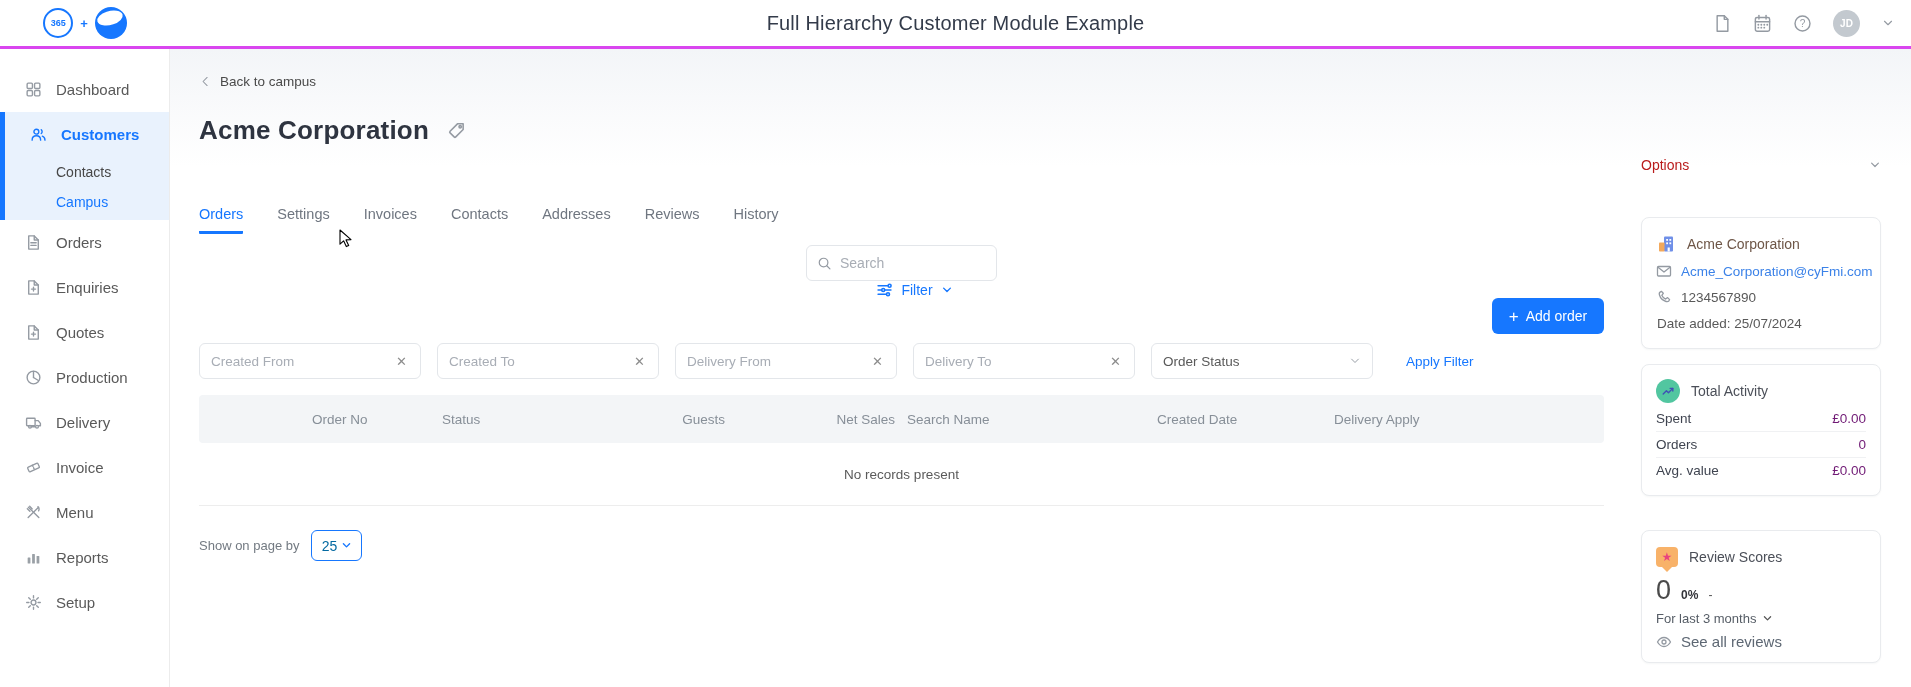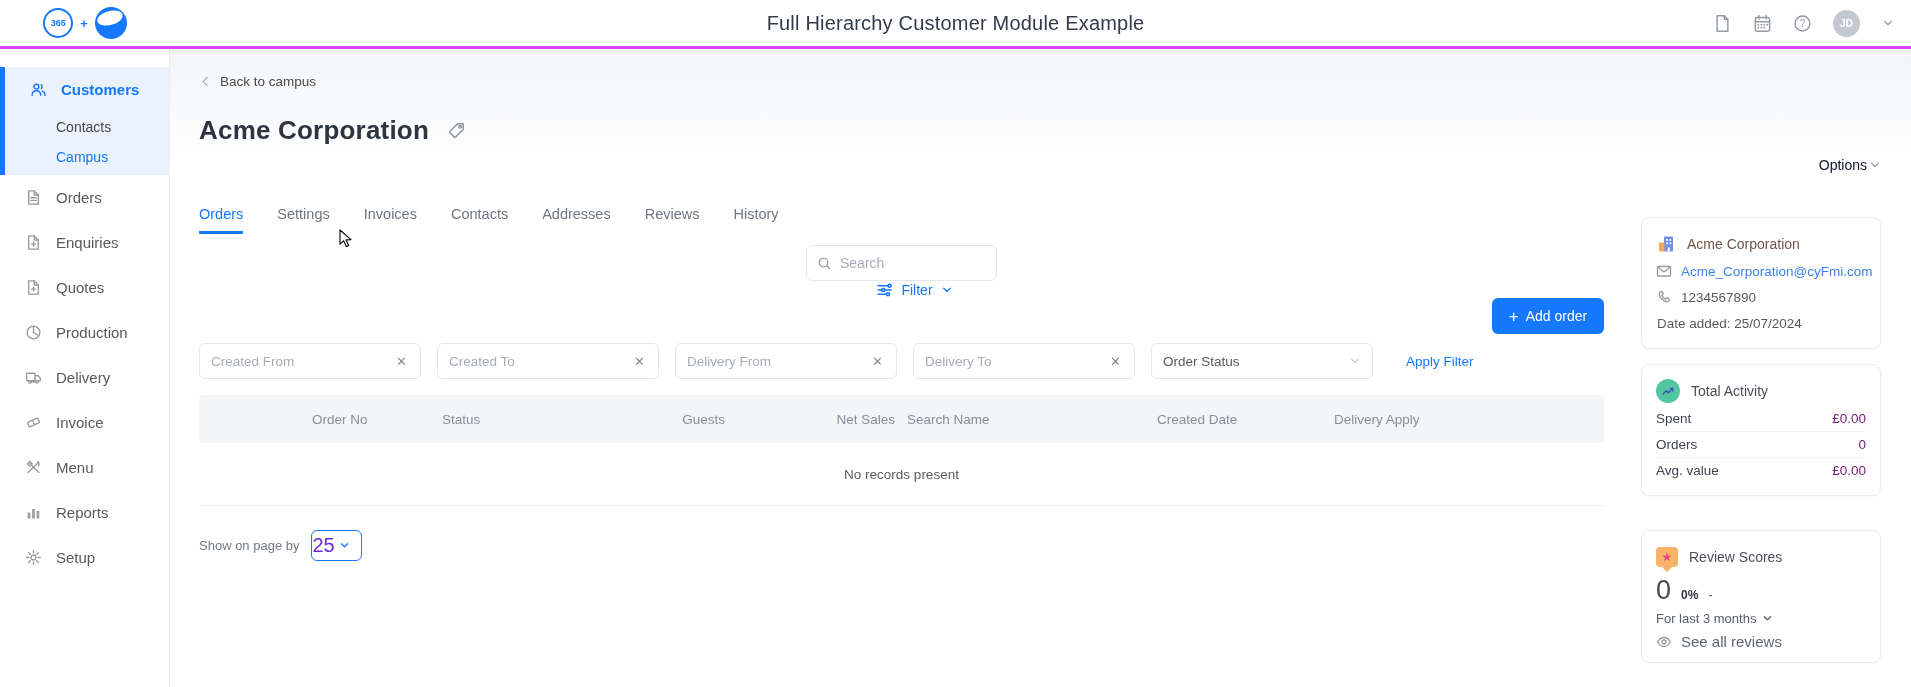--- a/index.html
+++ b/index.html
@@ -85,26 +85,26 @@
   .table-head { margin-top:16px; height:48px; background:#f3f5f7; border-radius:4px;
     display:grid; grid-template-columns:101px 130px 230px 65px 170px 250px 175px 1fr;
     align-items:center; font-size:13.5px; color:#878f98; }
   .th { padding-left:12px; }
   .th.num { text-align:right; padding-left:0; padding-right:0; }
   .empty-row { height:63px; display:flex; align-items:center; justify-content:center;
     font-size:13.5px; color:#5a5a5a; border-bottom:1px solid #ededed; }
   .pagination { margin-top:24px; display:flex; align-items:center; gap:12px; }
   .pag-label { font-size:13px; color:#737a82; }
   .page-size { width:51px; height:31px; border:1.5px solid #1677ff; border-radius:6px; background:#fff;
-    color:#6d28d9; font-size:20px; display:flex; align-items:center; gap:4px; cursor:pointer; }
+    color:#0369a1; font-size:14px; display:flex; align-items:center; justify-content:center; gap:4px; cursor:pointer; }
 
   
   .aside { position:absolute; top:106px; right:30px; width:240px; }
-  .options-row { height:20px; display:flex; justify-content:flex-end; align-items:center; gap:2px;
-    color:#0f172a; font-size:14px; cursor:pointer; }
+  .options-row { height:20px; display:flex; justify-content:space-between; align-items:center; gap:2px;
+    color:#b91c1c; font-size:14px; cursor:pointer; }
   .card { background:#fff; border:1px solid #e9ebee; border-radius:8px;
     box-shadow:0 1px 2px rgba(30,40,60,.04); padding:12px 14px; }
   .card1 { margin-top:42px; }
   .card2 { margin-top:15px; }
   .card3 { margin-top:34px; }
   .card-title-row { display:flex; align-items:center; gap:11px; height:28px; }
   .card-title { font-size:14px; color:#4b4f58; }
   .cust-name { color:#6e5647; font-size:14px; }
   .c-row { display:flex; align-items:center; gap:9px; height:26px; font-size:13.5px; color:#595959; }
   .c-row.email { color:#3b82e8; }
@@ -173,20 +173,31 @@
         <svg class="ic" viewBox="0 0 16 16">
           <path d="M4,6 l4,4 4,-4"></path>
         </svg>
       </span>
   </div>
 </div>
 
 <div class="app">
 
   <div class="sidebar">
+    <div class="nav-item">
+      <span class="nav-icon">
+          <svg class="ic" viewBox="0 0 16 16">
+            <rect x="2" y="2" width="5" height="5" rx="1"></rect>
+            <rect x="9" y="2" width="5" height="5" rx="1"></rect>
+            <rect x="2" y="9" width="5" height="5" rx="1"></rect>
+            <rect x="9" y="9" width="5" height="5" rx="1"></rect>
+          </svg>
+        </span>
+      <span>Dashboard</span>
+    </div>
     <div class="nav-group">
       <div class="nav-item active">
         <span class="nav-icon">
             <svg class="ic blue" viewBox="0 0 16 16">
               <circle cx="6" cy="5.3" r="2.3"></circle>
               <path d="M2,13.3 c0,-2.6 1.8,-4.1 4,-4.1 s4,1.5 4,4.1"></path>
               <path d="M10.6,3.5 a2.4,2.4 0 0 1 0,3.6"></path>
               <path d="M11.6,9.5 c1.6,0.5 2.5,1.9 2.5,3.8"></path>
             </svg>
           </span>

